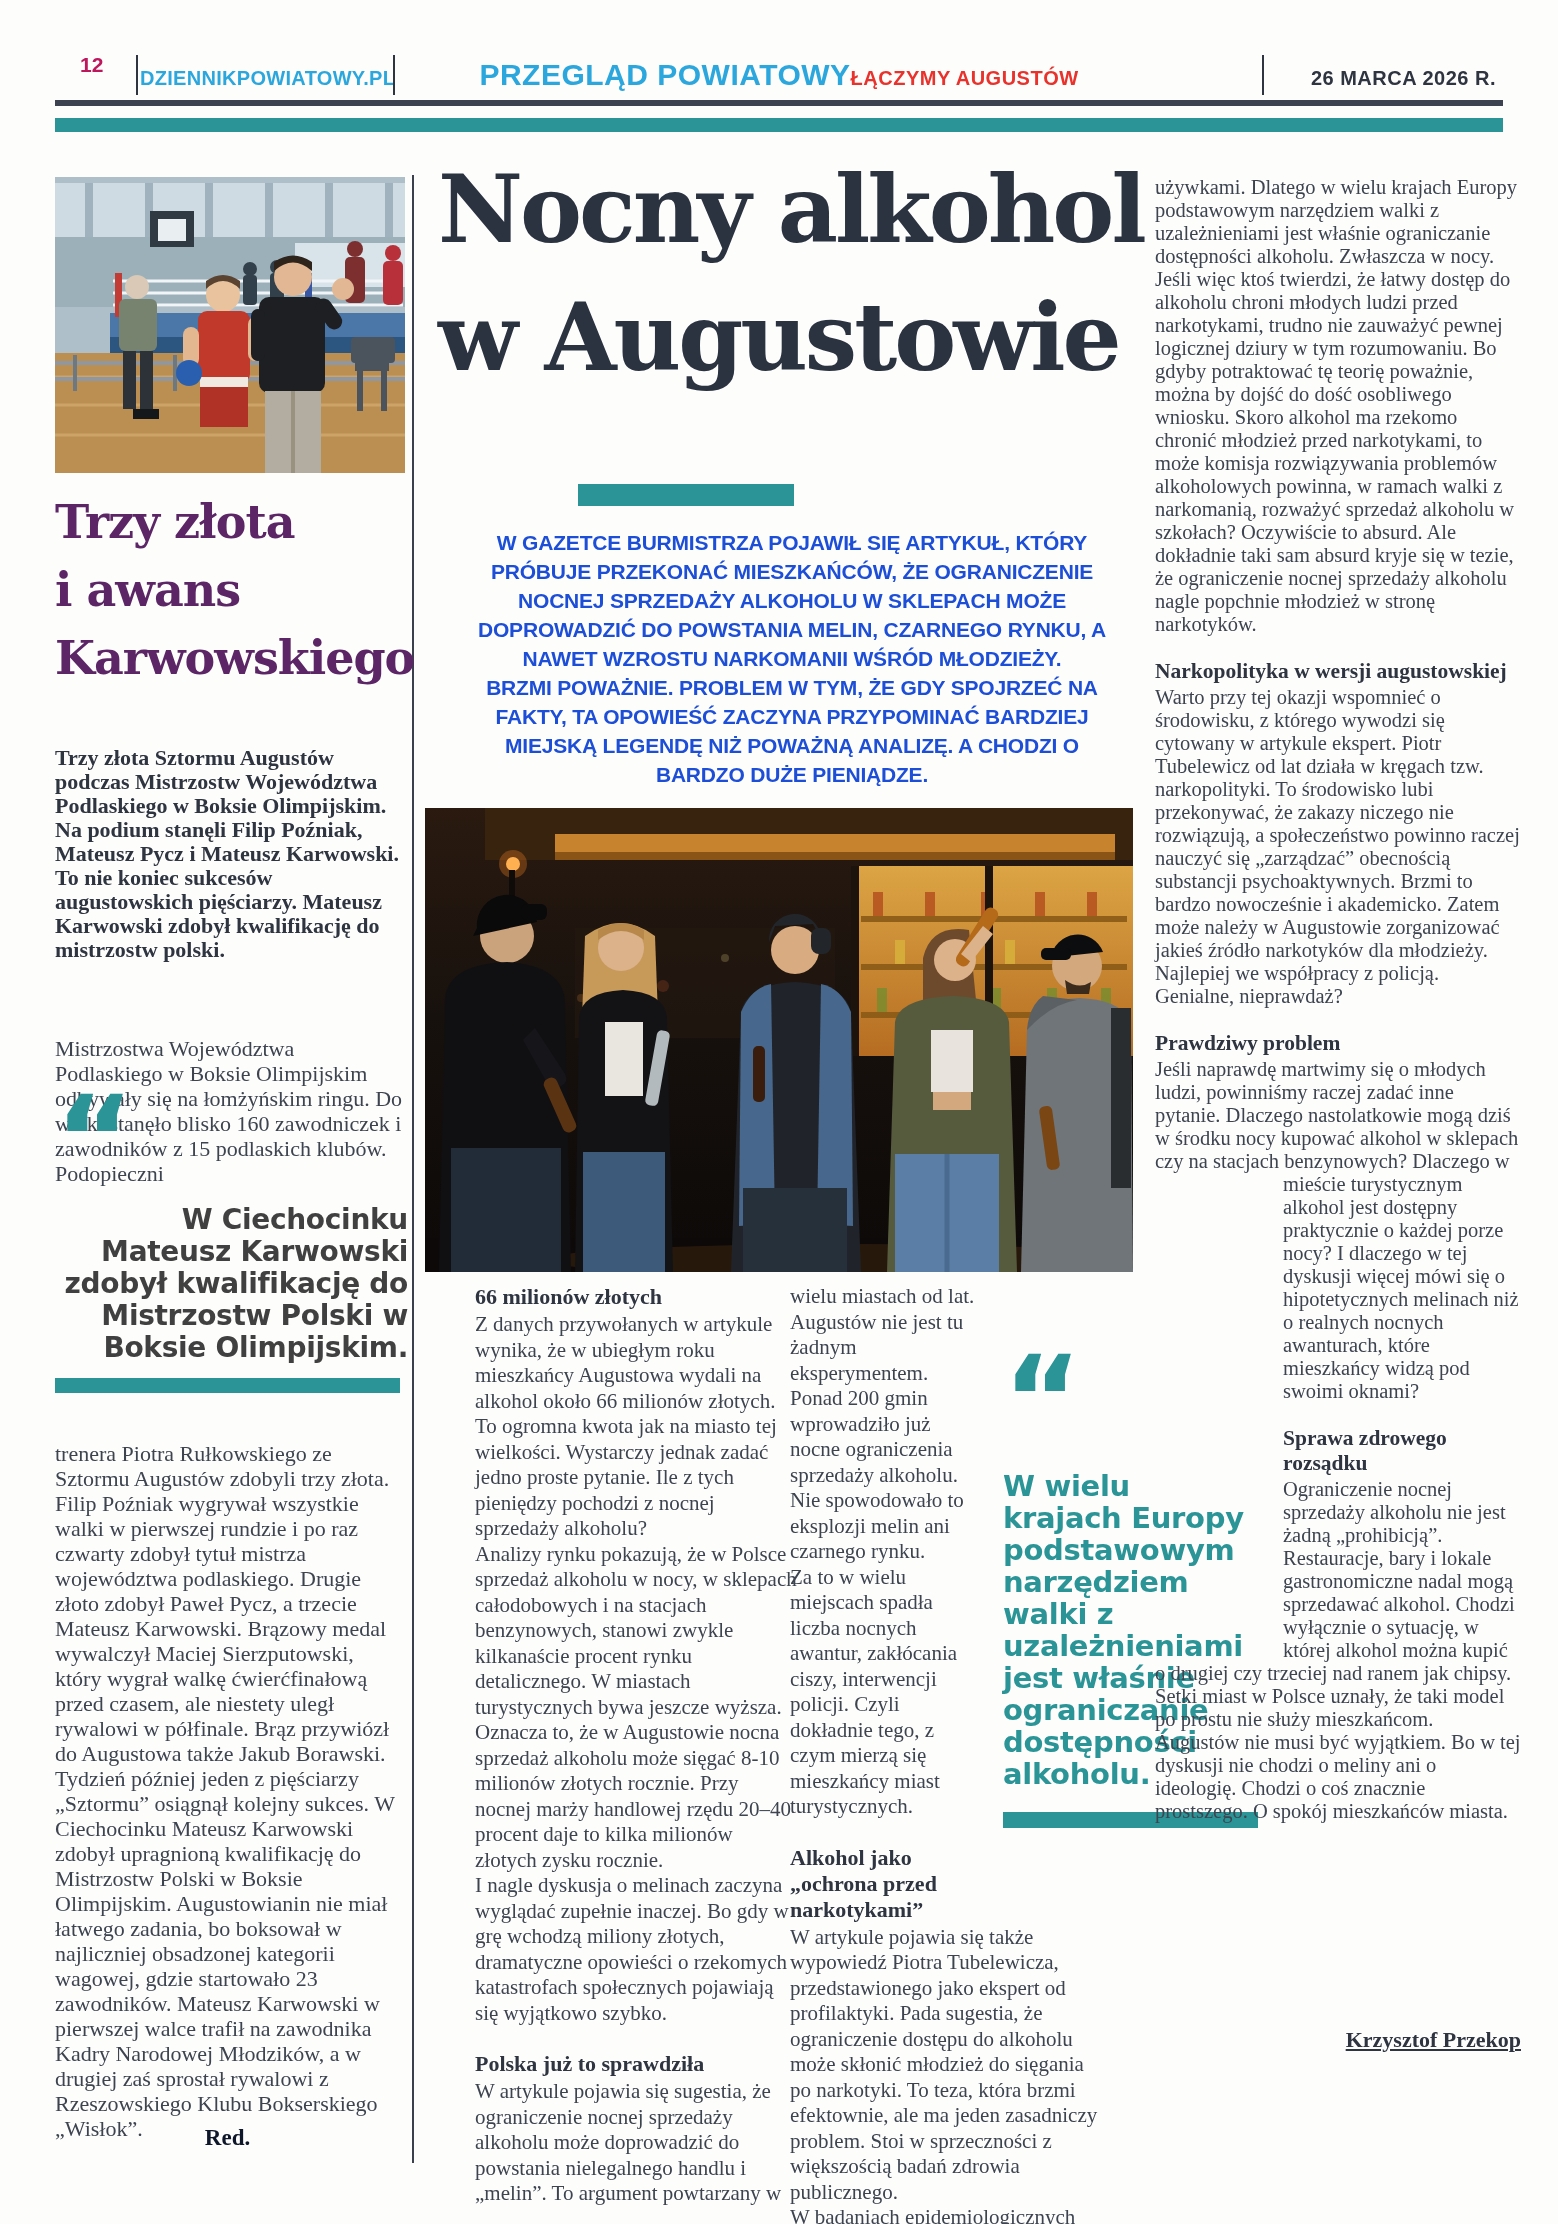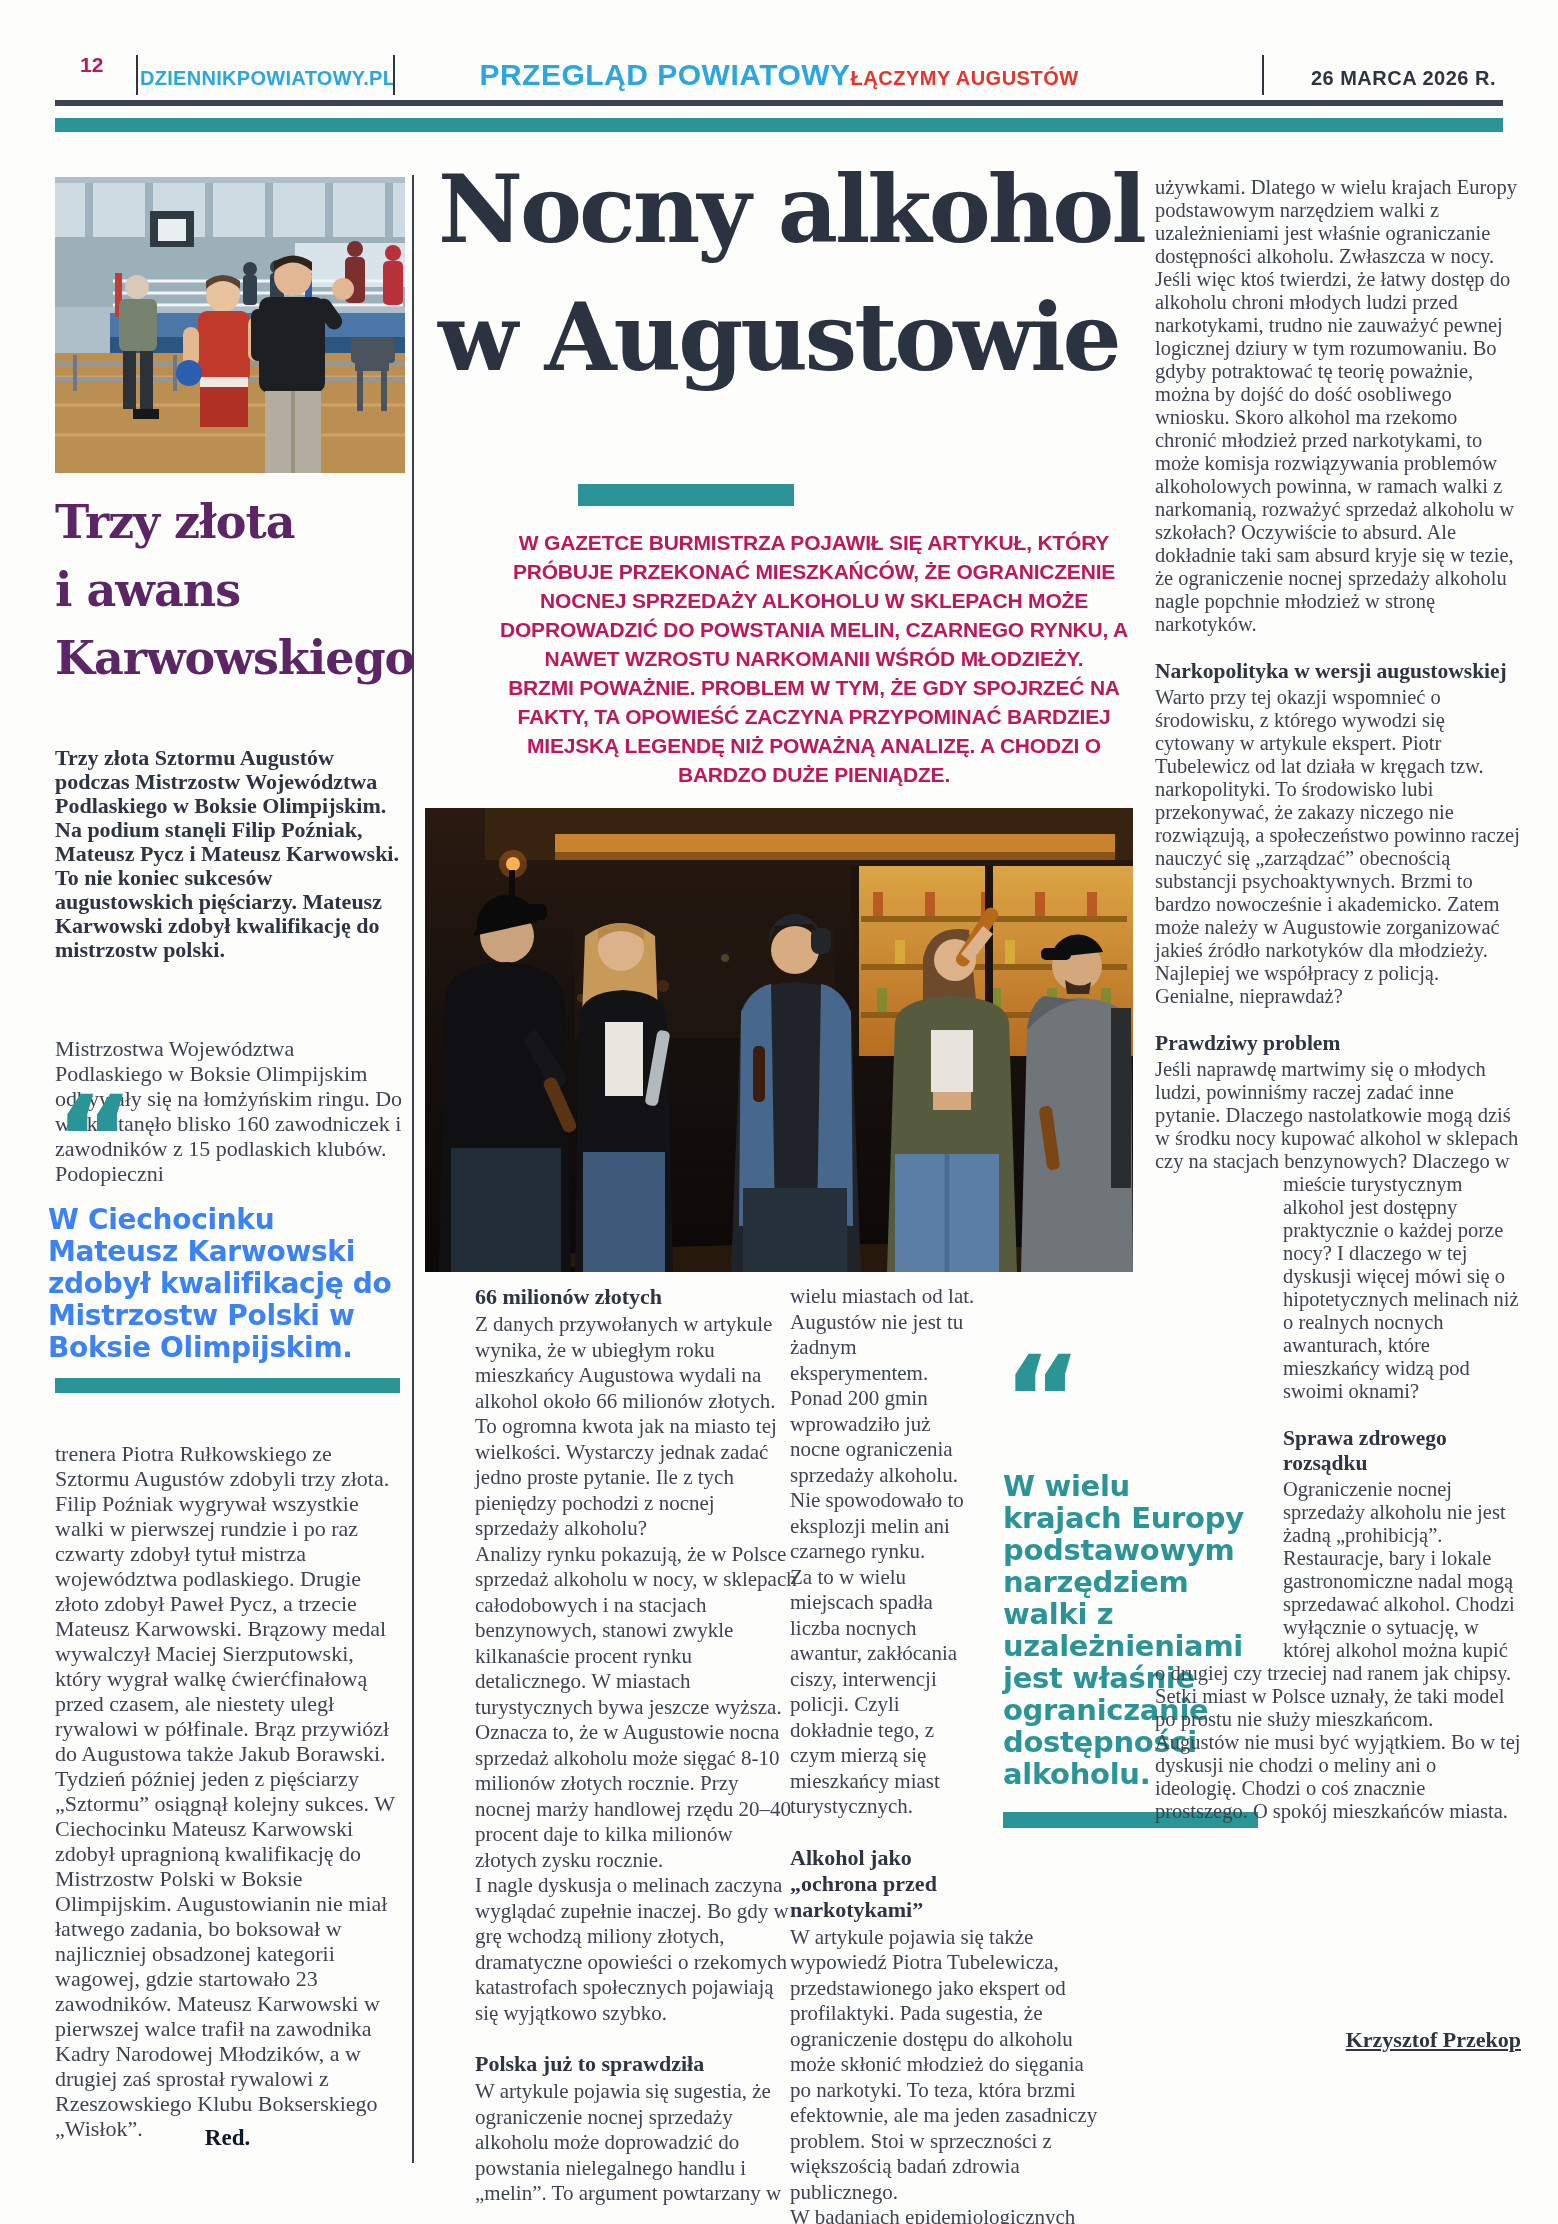--- a/index.html
+++ b/index.html
@@ -24,29 +24,29 @@
 
   
   .lcol{left:55px;width:350px;}
   .photo-frame{left:55px;top:177px;width:350px;height:296px;overflow:hidden;}
   .left-title{top:488px;font:bold 46px/68px "DejaVu Serif",serif;color:#5c2566;letter-spacing:-1px;}
   .left-lead{top:746px;font:bold 22px/24px "Liberation Serif",serif;color:#2e3440;}
   .left-p{font:22px/25px "Liberation Serif",serif;color:#3d4450;}
   .left-p1{top:1036px;}
   .quote-icon{font:bold 120px/0.9 "DejaVu Sans",sans-serif;color:#2b9496;letter-spacing:-6px;}
   .left-quote-icon{left:55px;top:1086px;height:100px;overflow:visible;}
-  .left-quote-text{left:48px;top:1204px;width:345px;font:bold 28px/32px "DejaVu Sans",sans-serif;color:#3b82f6;letter-spacing:-.3px;}
+  .left-quote-text{left:63px;top:1204px;width:345px;font:bold 28px/32px "DejaVu Sans",sans-serif;color:#404040;letter-spacing:-.3px;text-align:right;}
   .left-quote-bar{left:55px;top:1378px;width:345px;height:15px;background:#2b9496;}
   .left-p2{top:1441px;}
   .left-byline{left:55px;top:2124px;width:345px;text-align:center;font:bold 23px/28px "Liberation Serif",serif;color:#0f172a;}
 
   
   .main-title{left:438px;top:146px;width:706px;font:bold 93px/128px "DejaVu Serif",serif;color:#2b3240;letter-spacing:-3px;white-space:nowrap;}
   .title-bar{left:578px;top:484px;width:216px;height:22px;background:#2b9496;}
-  .intro{left:484px;top:528px;width:660px;text-align:center;font:bold 21px/29px "Liberation Sans",sans-serif;color:#be185d;letter-spacing:-.2px;}
+  .intro{left:462px;top:528px;width:660px;text-align:center;font:bold 21px/29px "Liberation Sans",sans-serif;color:#1d4ed8;letter-spacing:-.2px;}
   .intro p{margin:0;}
   .photo-night-frame{left:425px;top:808px;width:708px;height:464px;overflow:hidden;}
 
   
   .col p{font:21px/25.5px "Liberation Serif",serif;color:#3d4450;margin:0;}
   .col h3{font:bold 22px/26px "Liberation Serif",serif;color:#2e3440;margin:25px 0 2px 0;}
   .col h3:first-child{margin-top:0;}
   .colA{left:427px;top:1284px;width:324px;margin-left:48px;}
   .colB{left:790px;top:1284px;width:316px;}
   .pq-spacer{float:right;width:122px;height:532px;margin-top:78px;}

